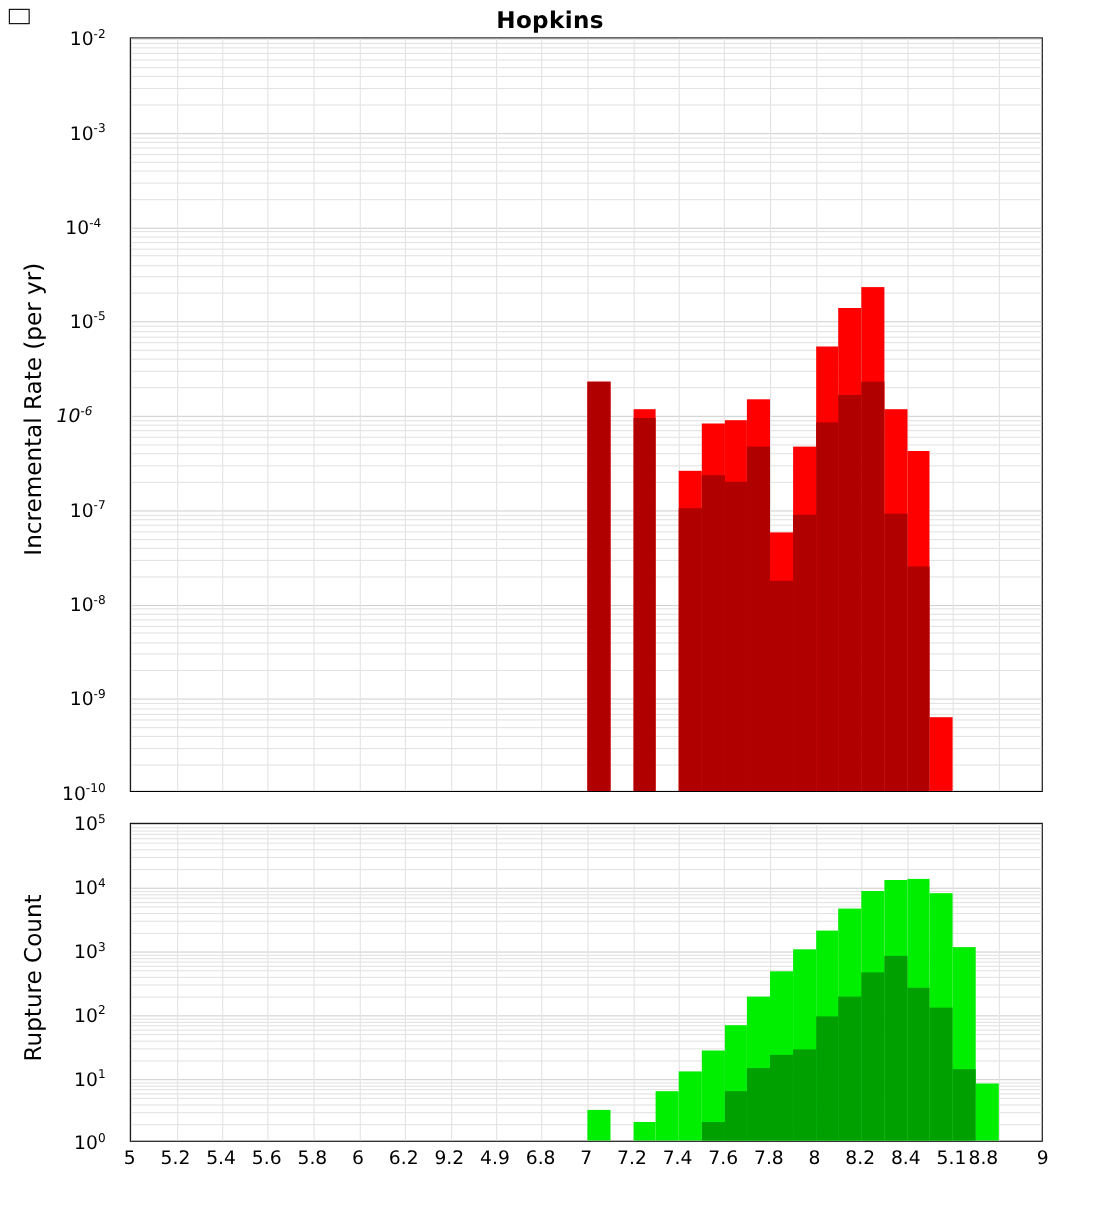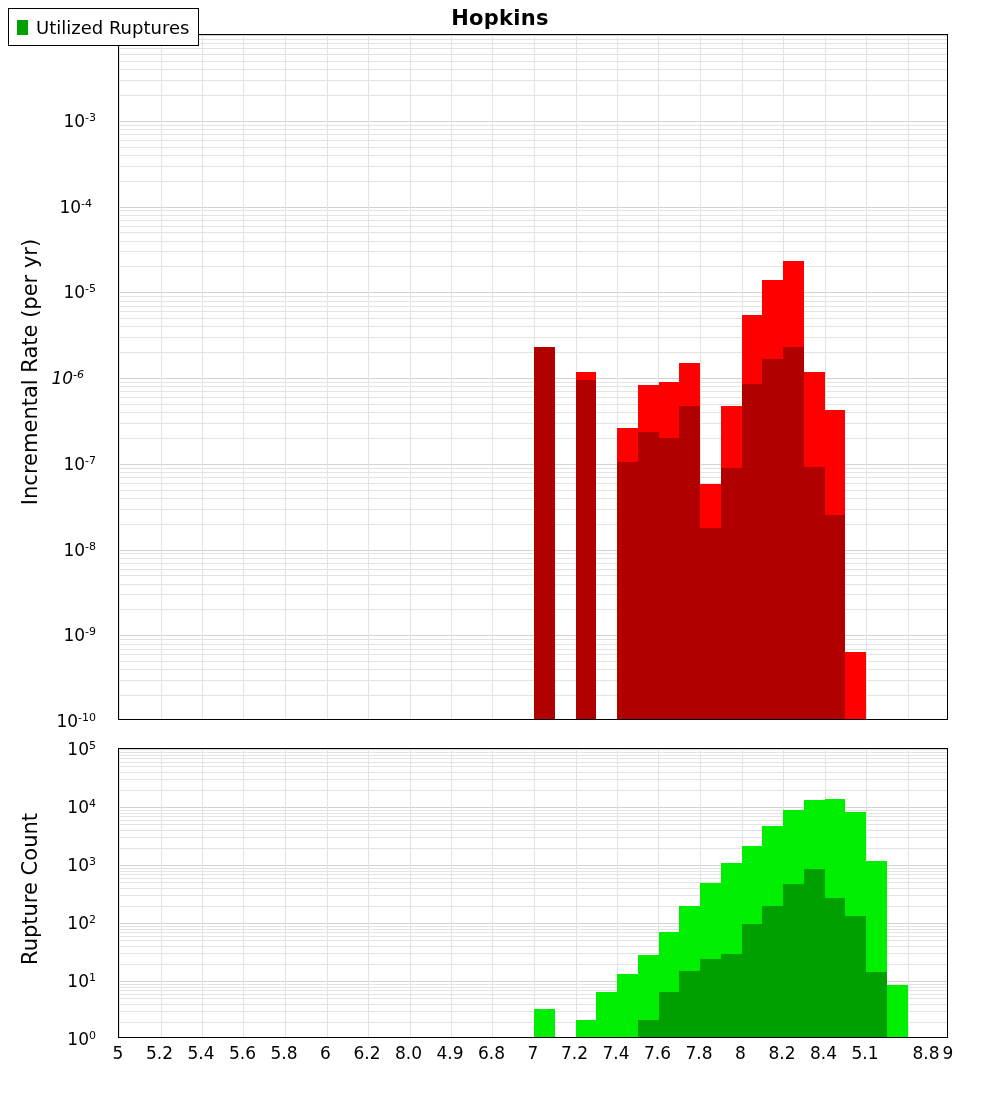--- a/index.html
+++ b/index.html
@@ -418,43 +418,39 @@
       <div class="ytick" style="top: 291px; right: 12px;">10<sup>0</sup></div>
       <div class="ytick" style="top: 233px; right: 12px;">10<sup>1</sup></div>
       <div class="ytick" style="top: 175px; right: 12px;">10<sup>2</sup></div>
       <div class="ytick" style="top: 117px; right: 12px;">10<sup>3</sup></div>
       <div class="ytick" style="top: 59px; right: 12px;">10<sup>4</sup></div>
       <div class="ytick" style="top: 1px; right: 12px;">10<sup>5</sup></div>
     </div>
   <div class="ylabel" id="ylabel-bottom">Rupture Count</div>
 
   <div class="legend" id="legend-bottom">
-    <div class="legend-row">
-      <span class="legend-swatch" id="sw-b1" style="background: rgb(0, 160, 0);"></span>
-      <span class="legend-text">Utilized Ruptures</span>
-    </div>
   </div>
 
   <div id="xticks">
       <div class="xtick" style="left: 118px;">5</div>
       <div class="xtick" style="left: 159.5px;">5.2</div>
       <div class="xtick" style="left: 201px;">5.4</div>
       <div class="xtick" style="left: 242.5px; text-align: right;">5.6</div>
       <div class="xtick" style="left: 284px;">5.8</div>
       <div class="xtick" style="left: 325.5px;">6</div>
       <div class="xtick" style="left: 367px;">6.2</div>
-      <div class="xtick" style="left: 408.5px;">8.0</div>
+      <div class="xtick" style="left: 408.5px;">9.2</div>
       <div class="xtick" style="left: 450px;">4.9</div>
       <div class="xtick" style="left: 491.5px;">6.8</div>
       <div class="xtick" style="left: 533px;">7</div>
       <div class="xtick" style="left: 574.5px;">7.2</div>
       <div class="xtick" style="left: 616px;">7.4</div>
       <div class="xtick" style="left: 657.5px;">7.6</div>
       <div class="xtick" style="left: 699px;">7.8</div>
       <div class="xtick" style="left: 740.5px;">8</div>
       <div class="xtick" style="left: 782px;">8.2</div>
       <div class="xtick" style="left: 823.5px;">8.4</div>
       <div class="xtick" style="left: 865px;">5.1</div>
-      <div class="xtick" style="left: 926px;">8.8</div>
+      <div class="xtick" style="left: 894px;">8.8</div>
       <div class="xtick" style="left: 948px;">9</div>
     </div>
 
 </div>
 
 </body></html>

